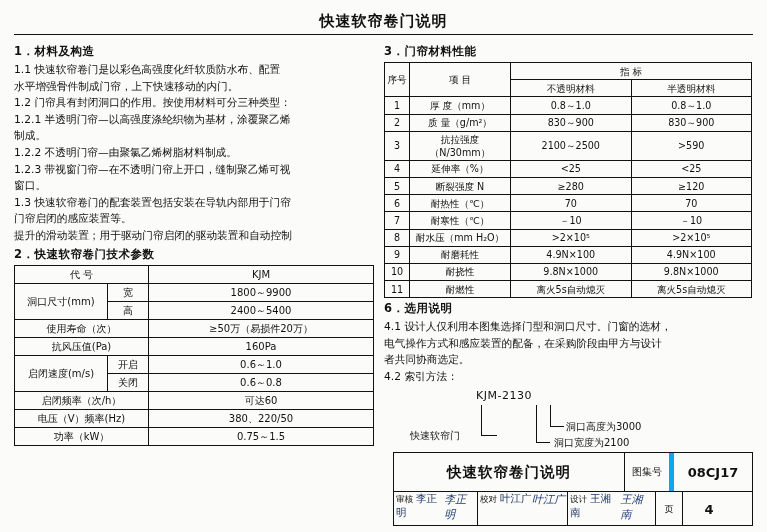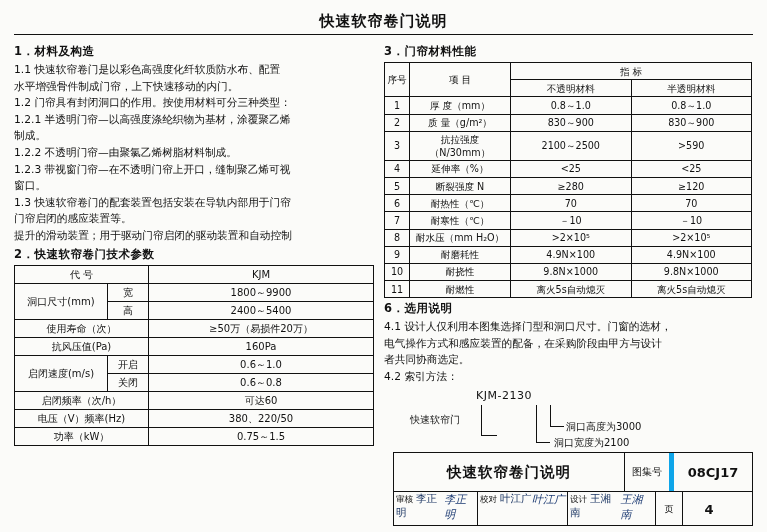--- a/index.html
+++ b/index.html
@@ -295,21 +295,21 @@
 
         <div class="d-line" style="left:97px;top:16px;width:1px;height:30px;"></div>
         <div class="d-line" style="left:97px;top:46px;width:16px;height:1px;"></div>
 
         <div class="d-line" style="left:152px;top:16px;width:1px;height:37px;"></div>
         <div class="d-line" style="left:152px;top:53px;width:14px;height:1px;"></div>
 
         <div class="d-line" style="left:166px;top:16px;width:1px;height:21px;"></div>
         <div class="d-line" style="left:166px;top:37px;width:14px;height:1px;"></div>
 
-        <div class="d-lab" style="left:26px;top:24px;">快速软帘门</div>
+        <div class="d-lab" style="left:26px;top:40px;">快速软帘门</div>
         <div class="d-lab" style="left:182px;top:31px;">洞口高度为3000</div>
         <div class="d-lab" style="left:170px;top:47px;">洞口宽度为2100</div>
       </div>
     </div>
   </div>
 
   <div class="titleblock">
     <div class="tb-top">
       <div class="tb-name">快速软帘卷门说明</div>
       <div class="tb-setlabel">图集号</div>

